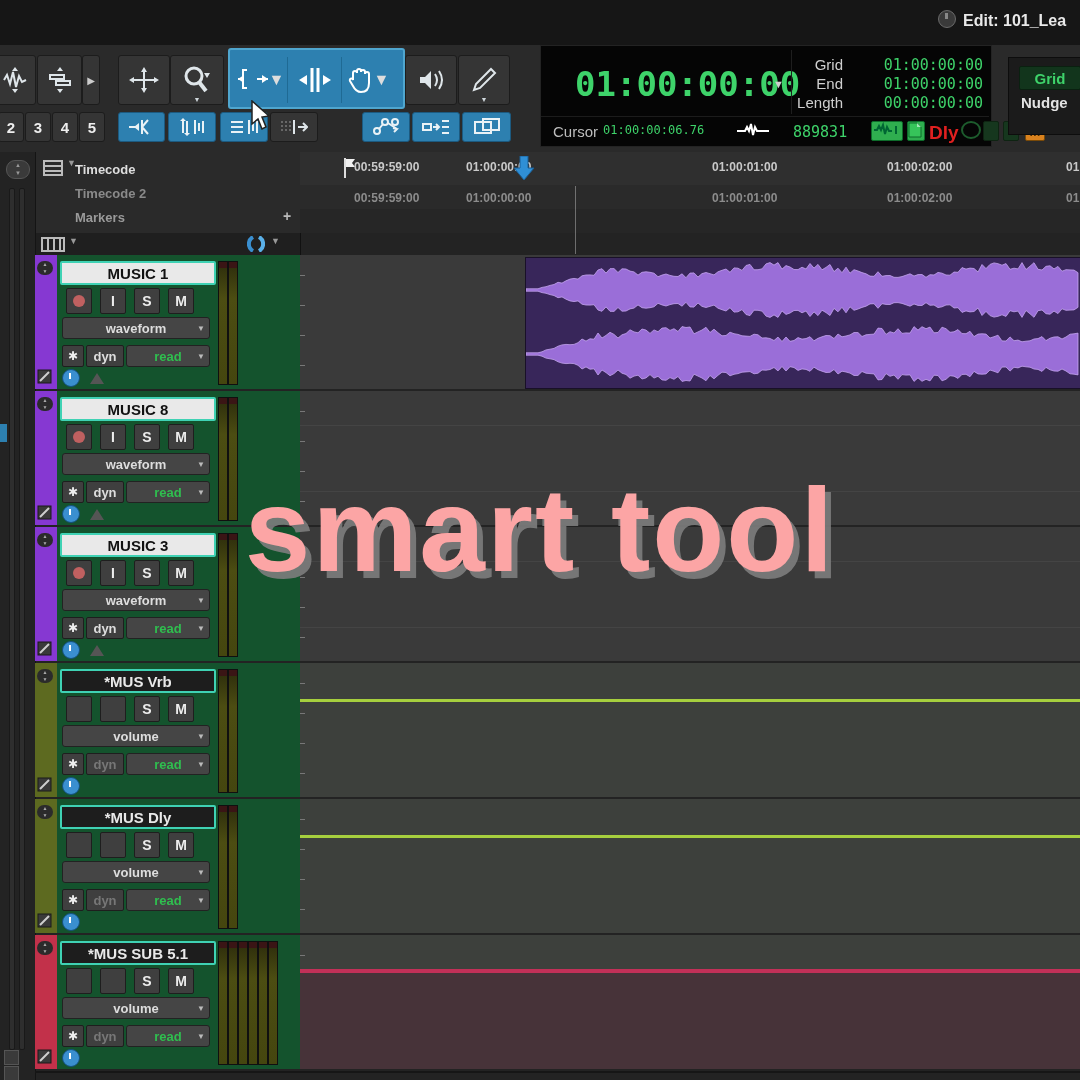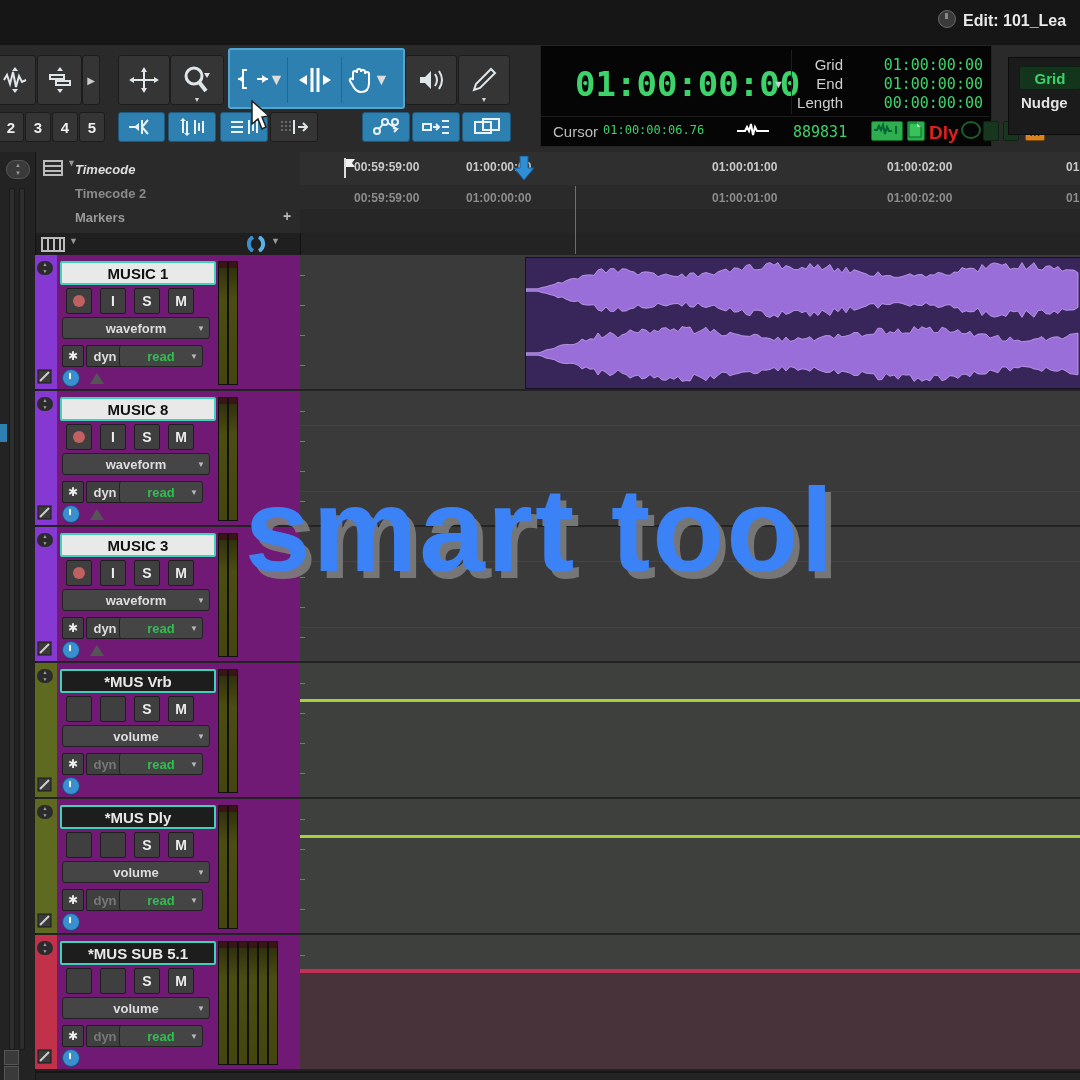--- a/index.html
+++ b/index.html
@@ -47,54 +47,54 @@
   .tick{position:absolute;font-size:12px;font-weight:bold;color:#c9c9c9;font-family:"Liberation Sans",sans-serif;white-space:nowrap;}
   .tick.dim{color:#8c8c8c;}
   #viewbar{left:35px;top:233px;width:265px;height:22px;background:#1f1f1f;border-right:1px solid #111;border-bottom:1px solid #0d0d0d;}
   
   #leftbar{left:0;top:152px;width:35px;height:928px;background:#232323;border-right:1px solid #141414;}
   .groove{position:absolute;width:4px;background:#2e2e2e;border:1px solid #191919;border-radius:2px;}
   
   #tracks{left:35px;top:255px;width:1045px;height:816px;}
   .track-row{position:absolute;left:0;width:1045px;height:136px;border-bottom:2px solid #161616;}
   .strip{position:absolute;left:0;top:0;width:22px;height:134px;}
-  .hdr{position:absolute;left:22px;top:0;width:243px;height:134px;background:#701a75;}
+  .hdr{position:absolute;left:22px;top:0;width:243px;height:134px;background:#14532d;}
   .lane{position:absolute;left:265px;top:0;width:780px;height:134px;background:#3a3a3a;}
   .tname{position:absolute;left:3px;top:6px;width:152px;height:20px;border:2px solid #3fd2b4;border-radius:2px;
          font-weight:bold;font-size:15px;display:flex;align-items:center;justify-content:center;}
   .tname.light{background:#e9e9e9;color:#111;}
   .tname.dark{background:#1d1d1d;color:#e9e9e9;}
   .tname-caret{position:absolute;left:163px;top:10px;font-size:9px;color:#999;}
   .tbtn{position:absolute;top:33px;width:24px;height:24px;background:#3f3f3f;border:1px solid #1e1e1e;border-radius:2px;
         display:flex;align-items:center;justify-content:center;color:#ededed;font-weight:bold;font-size:14px;}
   .tbtn .dot{width:12px;height:12px;border-radius:50%;background:#c06060;}
   .viewdd,.readdd{position:absolute;background:#454545;border:1px solid #222;border-radius:3px;height:20px;
         display:flex;align-items:center;justify-content:center;font-size:13px;font-weight:bold;color:#ddd;}
   .ddc{position:absolute;right:4px;top:6px;font-size:8px;color:#bbb;}
   .astbtn{position:absolute;left:5px;top:90px;width:20px;height:20px;background:#3f3f3f;border:1px solid #1e1e1e;border-radius:2px;
           color:#eee;font-size:12px;display:flex;align-items:center;justify-content:center;}
   .dynbtn{position:absolute;left:29px;top:90px;width:36px;height:20px;background:#3f3f3f;border:1px solid #1e1e1e;border-radius:2px;
           color:#ddd;font-size:13px;font-weight:bold;display:flex;align-items:center;justify-content:center;}
   .aux .dynbtn{color:#777;}
-  .readdd{left:62px;top:90px;width:82px;}
+  .readdd{left:69px;top:90px;width:82px;}
   .readdd .rlabel{color:#2fbf4f;}
   .clockicon{position:absolute;left:5px;top:114px;width:16px;height:16px;border-radius:50%;background:#3a8fd0;border:1px solid #14507c;}
   .clockicon:after{content:"";position:absolute;left:6px;top:3px;width:2px;height:6px;background:#fff;}
   .triicon{position:absolute;left:33px;top:118px;width:0;height:0;border-left:7px solid transparent;border-right:7px solid transparent;border-bottom:11px solid #555;}
   .meters{position:absolute;left:161px;top:6px;height:122px;}
   .mbar{position:absolute;top:0;width:8px;height:122px;background:linear-gradient(#2c2c0c,#4c4d12 30%,#45460f);border:1px solid #101010;}
   .mbar:before{content:"";position:absolute;left:0;top:0;width:100%;height:6px;background:#3a1515;}
   .lane .centerline{position:absolute;left:0;width:780px;height:1px;background:rgba(255,255,255,0.05);}
   .lanetick{position:absolute;left:0;width:5px;height:1px;background:#777;}
   .autoline{position:absolute;left:0;width:780px;}
   .clip{position:absolute;left:225px;top:2px;width:555px;height:130px;background:#38265a;border:1px solid #191028;}
   
   #caption1{left:0;top:446px;width:1080px;text-align:center;font-size:27px;font-weight:bold;color:#fff;
             letter-spacing:12px;text-shadow:2px 3px 2px rgba(0,0,0,0.4);}
-  #caption2{left:0;top:462px;width:1080px;text-align:center;font-size:118px;font-weight:bold;color:#3b82f6;
+  #caption2{left:0;top:462px;width:1080px;text-align:center;font-size:118px;font-weight:bold;color:#fca5a5;
             letter-spacing:2px;text-shadow:6px 7px 0 rgba(125,125,125,0.9);}
   
   #playline{left:575px;top:186px;width:1px;height:68px;background:rgba(200,200,200,0.45);}
 </style>
 </head>
 <body>
 
 <div id="stage">
 
   <div class="abs" id="titlebar">
@@ -267,21 +267,21 @@
     <div class="abs" id="nudge-label">Nudge</div>
   </div>
 
   <div class="abs" id="rulerarea">
     <div class="abs" id="rulernames">
       <svg class="abs" style="left:8px;top:8px;" width="22" height="16" viewBox="0 0 22 16">
           <rect x="1" y="1" width="18" height="14" fill="none" stroke="#bbb" stroke-width="2"></rect>
           <path d="M1 6 h18 M1 11 h18" stroke="#bbb" stroke-width="2"></path>
         </svg>
       <span class="abs" style="left:32px;top:6px;font-size:9px;color:#999;">▼</span>
-      <div class="rname" style="top:10px;color:#dedede;font-style:italic;">Timecode</div>
+      <div class="rname" style="top:10px;color:#dedede;">Timecode</div>
       <div class="rname" style="top:34px;color:#8a8a8a;">Timecode 2</div>
       <div class="rname" style="top:58px;color:#9a9a9a;">Markers</div>
       <span class="abs" style="left:248px;top:56px;font-size:14px;color:#bbb;font-weight:bold;">+</span>
     </div>
     <div class="abs" id="rulerticks">
       <div class="abs rrow1" style="left:0;top:0;width:780px;height:33px;border-bottom:1px solid #1c1c1c;"></div>
       <div class="abs" style="left:0;top:33px;width:780px;height:24px;background:#2a2a2a;border-bottom:1px solid #1c1c1c;"></div>
       <div class="abs" style="left:0;top:57px;width:780px;height:24px;background:#262626;"></div>
       <svg class="abs" style="left:44px;top:6px;" width="12" height="20" viewBox="0 0 12 20">
           <path d="M1 0 v20" stroke="#ddd" stroke-width="2"></path>

